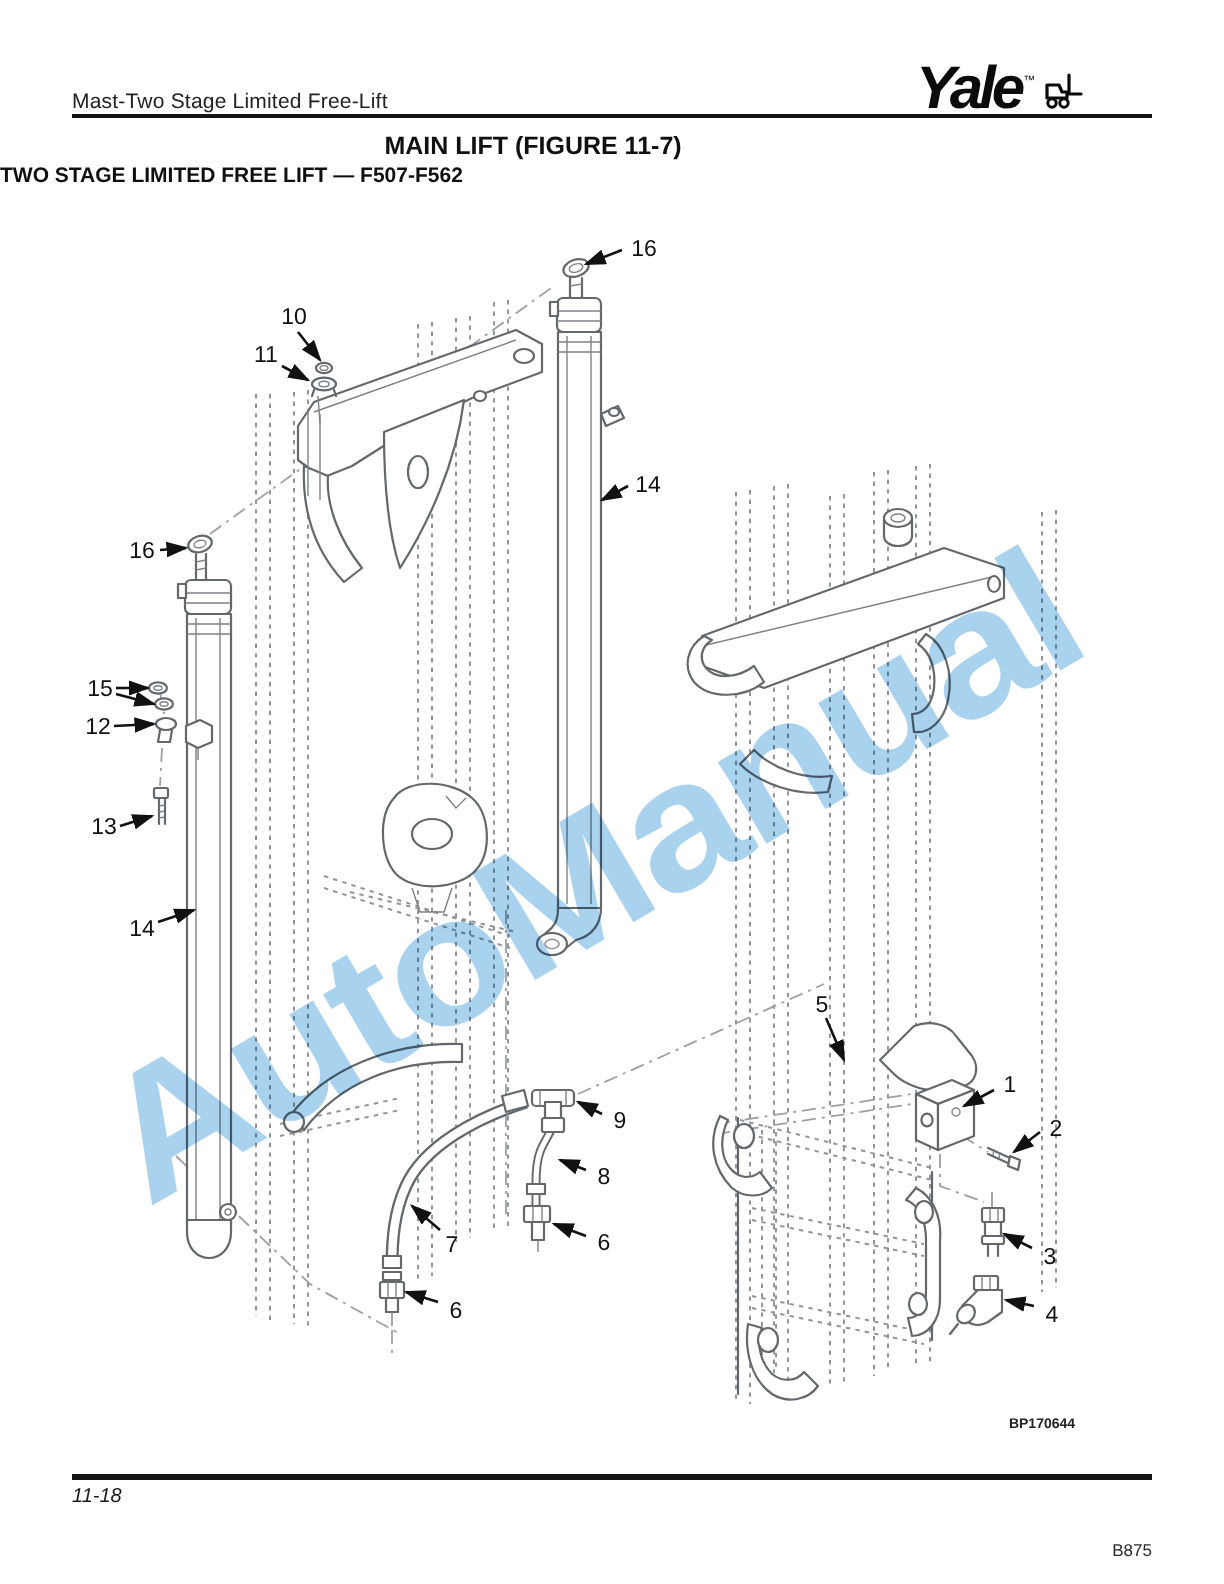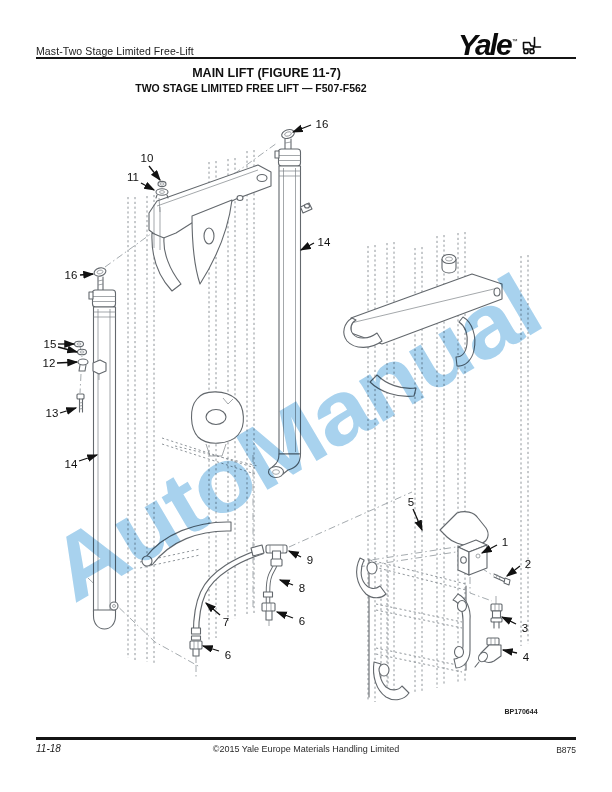--- a/index.html
+++ b/index.html
@@ -7,25 +7,25 @@
     position:relative;width:612px;height:792px;margin:0 auto;background:#ffffff;
     font-family:"Liberation Sans",sans-serif;overflow:hidden;color:#1b1b1b;
   }
   .abs{position:absolute;}
   .header-left{left:36px;top:45px;font-size:10.5px;letter-spacing:.1px;color:#222;}
   .rule-top{left:36px;top:57px;width:540px;height:2px;background:#141414;}
   .logo{top:31px;left:458px;width:122px;height:27px;display:flex;align-items:flex-end;}
   .yale-text{font-size:30px;line-height:26px;font-weight:bold;font-style:italic;letter-spacing:-2px;color:#0b0b0b;}
   .yale-tm{font-size:6px;margin:0 1px 14px 1px;color:#0b0b0b;}
   .title-main{left:0;top:66px;width:533px;text-align:center;font-size:12.5px;font-weight:bold;color:#101010;}
-  .title-sub{left:0;top:82px;width:502px;text-align:center;font-size:10.5px;font-weight:bold;color:#101010;}
+  .title-sub{left:0;top:82px;width:502px;font-size:10.5px;font-weight:bold;color:#101010;}
   .rule-bottom{left:36px;top:737px;width:540px;height:2.5px;background:#141414;}
   .footer-page{left:36px;top:743px;font-size:10px;color:#1a1a1a;font-style:italic;}
   .footer-copy{left:0;top:744px;width:612px;text-align:center;font-size:9px;color:#2a2a2a;}
-  .footer-code{right:36px;top:745px;font-size:8.5px;color:#2a2a2a;}
+  .footer-code{right:36px;top:770px;font-size:8.5px;color:#2a2a2a;}
   svg.figure{position:absolute;left:0;top:0;}
   .dash{stroke:#90969b;stroke-width:1;fill:none;stroke-dasharray:2.2,2.6;}
   .dashdot{stroke:#9aa0a5;stroke-width:.9;fill:none;stroke-dasharray:7,3,1.5,3;}
   .sol{stroke:#63686d;stroke-width:1.1;fill:none;stroke-linecap:round;stroke-linejoin:round;}
   .solf{stroke:#63686d;stroke-width:1.1;fill:#fff;stroke-linejoin:round;}
   .thin{stroke:#7d8287;stroke-width:.7;fill:none;}
   .callout-arrow{stroke:#111;stroke-width:1.3;fill:none;}
   .callout-label{font:11.5px "Liberation Sans",sans-serif;fill:#111;}
   .wm{font-family:"Liberation Sans",sans-serif;font-weight:bold;mix-blend-mode:multiply;}
   .bp{font:bold 7px "Liberation Sans",sans-serif;fill:#222;}
@@ -347,15 +347,14 @@
         <text x="228" y="659" text-anchor="middle" class="callout-label">6</text>
         <line x1="516" y1="624" x2="502" y2="617" class="callout-arrow" marker-end="url(#ah)"></line>
         <text x="525" y="632" text-anchor="middle" class="callout-label">3</text>
         <line x1="517" y1="653" x2="503" y2="650" class="callout-arrow" marker-end="url(#ah)"></line>
         <text x="526" y="661" text-anchor="middle" class="callout-label">4</text>
       </g>
   </svg>
 
   <div class="abs rule-bottom"></div>
   <div class="abs footer-page">11-18</div>
-  <div class="abs footer-copy">©2015 Yale Europe Materials Handling Limited</div>
   <div class="abs footer-code">B875</div>
 </div>
 
 </body></html>

